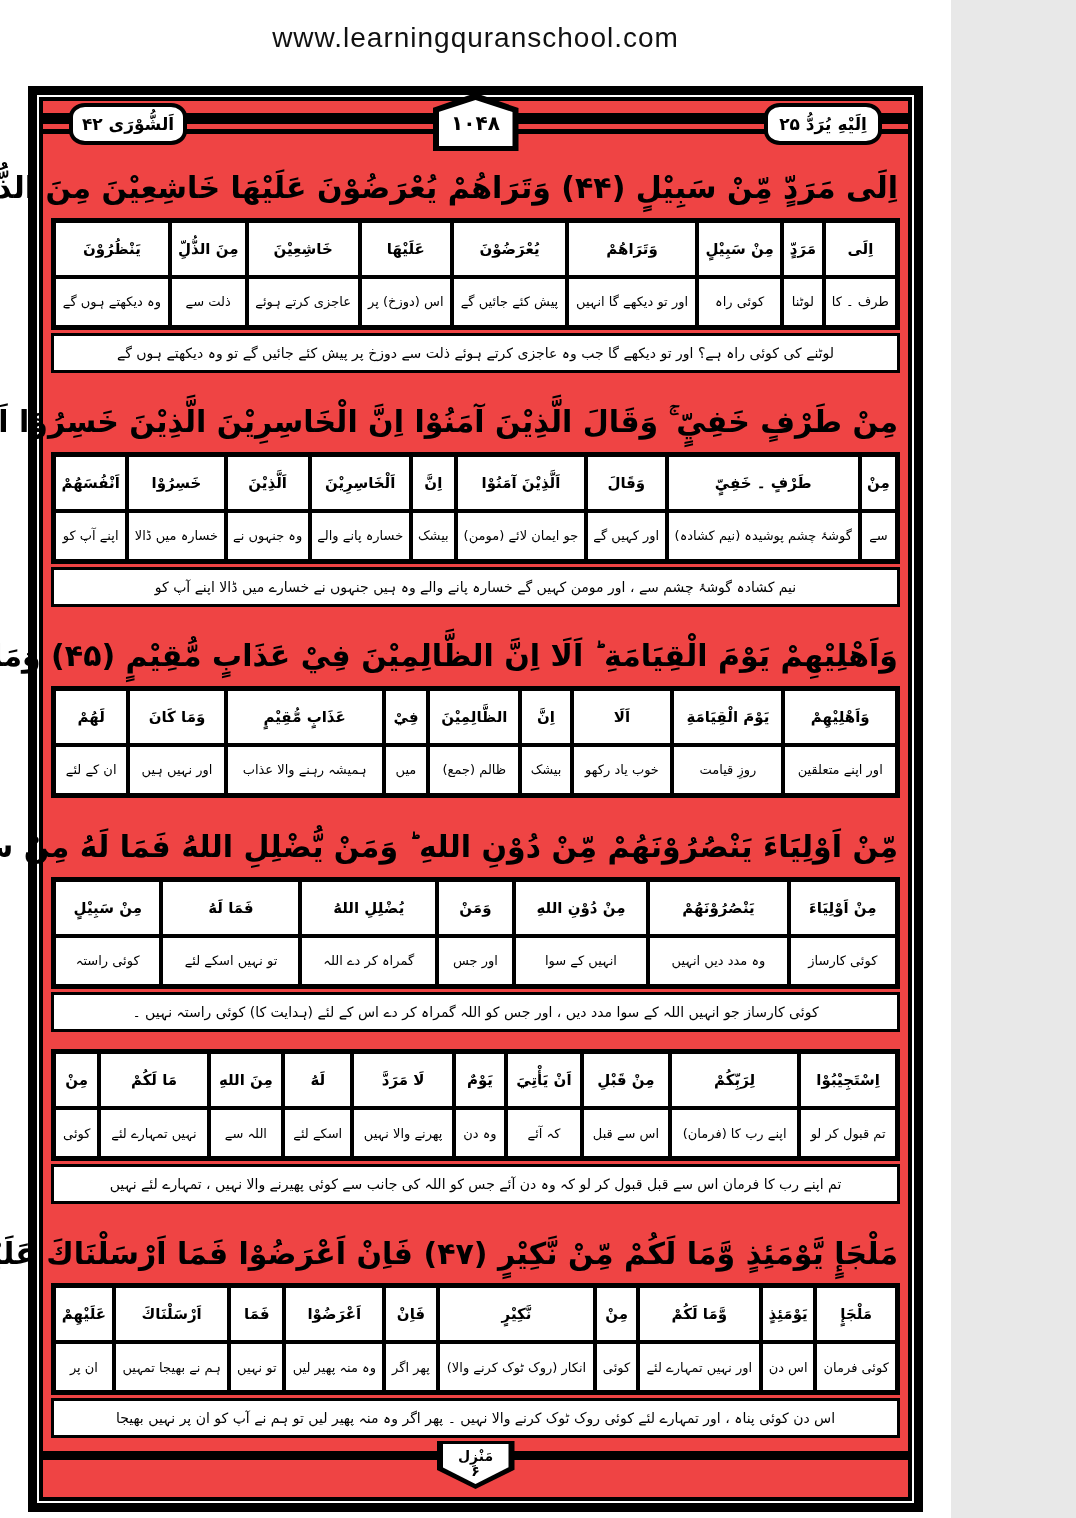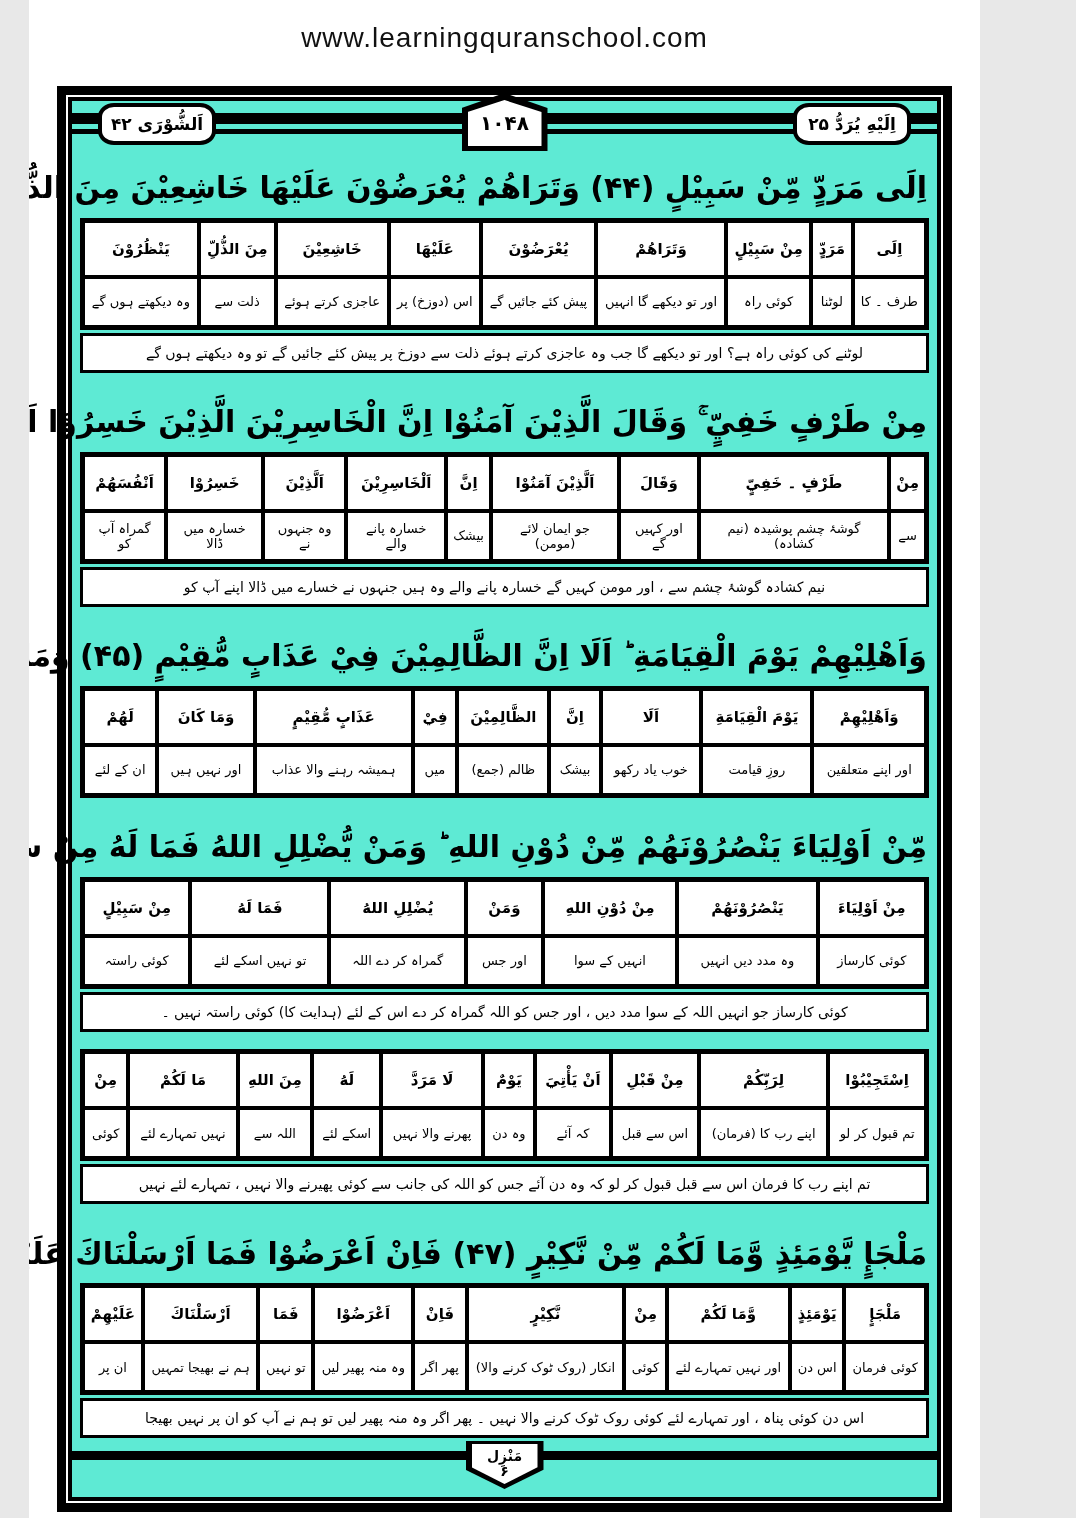--- a/index.html
+++ b/index.html
@@ -3,21 +3,20 @@
 <meta charset="utf-8">
 <style>
   html,body{margin:0;padding:0;background:#e8e8e8;}
   .page{
     position:relative;
     width:951px;height:1518px;
     background:#ffffff;
     font-family:"DejaVu Sans",sans-serif;
     color:#000;
     overflow:hidden;
-    margin-left:29px;
   }
   
   .site-url{
     position:absolute;top:22px;left:0;right:0;
     text-align:center;
     font-family:"Liberation Sans",sans-serif;
     font-size:28px;letter-spacing:1px;color:#111;
   }
   
   .frame{
@@ -25,21 +24,21 @@
     border:9px solid #000;
     padding:2px;
     box-sizing:border-box;
     background:#fff;
   }
   .frame-inner{
     border:4px solid #000;
     height:100%;
     box-sizing:border-box;
     padding:0 8px 4px 8px;
-    background:#5eead4;
+    background:#ef4444;
     display:flex;flex-direction:column;justify-content:space-between;
   }
   
   .header-band{position:relative;height:52px;margin:0 -8px 2px -8px;flex:0 0 auto;}
   .band-line-1{position:absolute;top:12px;left:0;right:0;height:11px;background:#000;}
   .band-line-2{position:absolute;top:28px;left:0;right:0;height:5px;background:#000;}
   .cartouche{
     position:absolute;top:2px;
     min-width:118px;height:42px;
     background:#fff;border:4px solid #000;border-radius:16px/14px;
@@ -190,21 +189,21 @@
               </div>
             <div class="wrow meanings">
                 <div class="wcell">سے</div>
                 <div class="wcell">گوشۂ چشم پوشیدہ (نیم کشادہ)</div>
                 <div class="wcell">اور کہیں گے</div>
                 <div class="wcell">جو ایمان لائے (مومن)</div>
                 <div class="wcell">بیشک</div>
                 <div class="wcell">خسارہ پانے والے</div>
                 <div class="wcell">وہ جنہوں نے</div>
                 <div class="wcell">خسارہ میں ڈالا</div>
-                <div class="wcell">گمراہ آپ کو</div>
+                <div class="wcell">اپنے آپ کو</div>
               </div>
           </div>
           <div class="trans-box">نیم کشادہ گوشۂ چشم سے ، اور مومن کہیں گے خسارہ پانے والے وہ ہیں جنہوں نے خسارے میں ڈالا اپنے آپ کو</div>
         </div>
 
         <div class="section">
           <div class="verse">وَاَهْلِيْهِمْ يَوْمَ الْقِيَامَةِ ؕ اَلَا اِنَّ الظَّالِمِيْنَ فِيْ عَذَابٍ مُّقِيْمٍ (۴۵) وَمَا كَانَ لَهُمْ</div>
           <div class="wtable">
             <div class="wrow words">
                 <div class="wcell">وَاَهْلِيْهِمْ</div>

